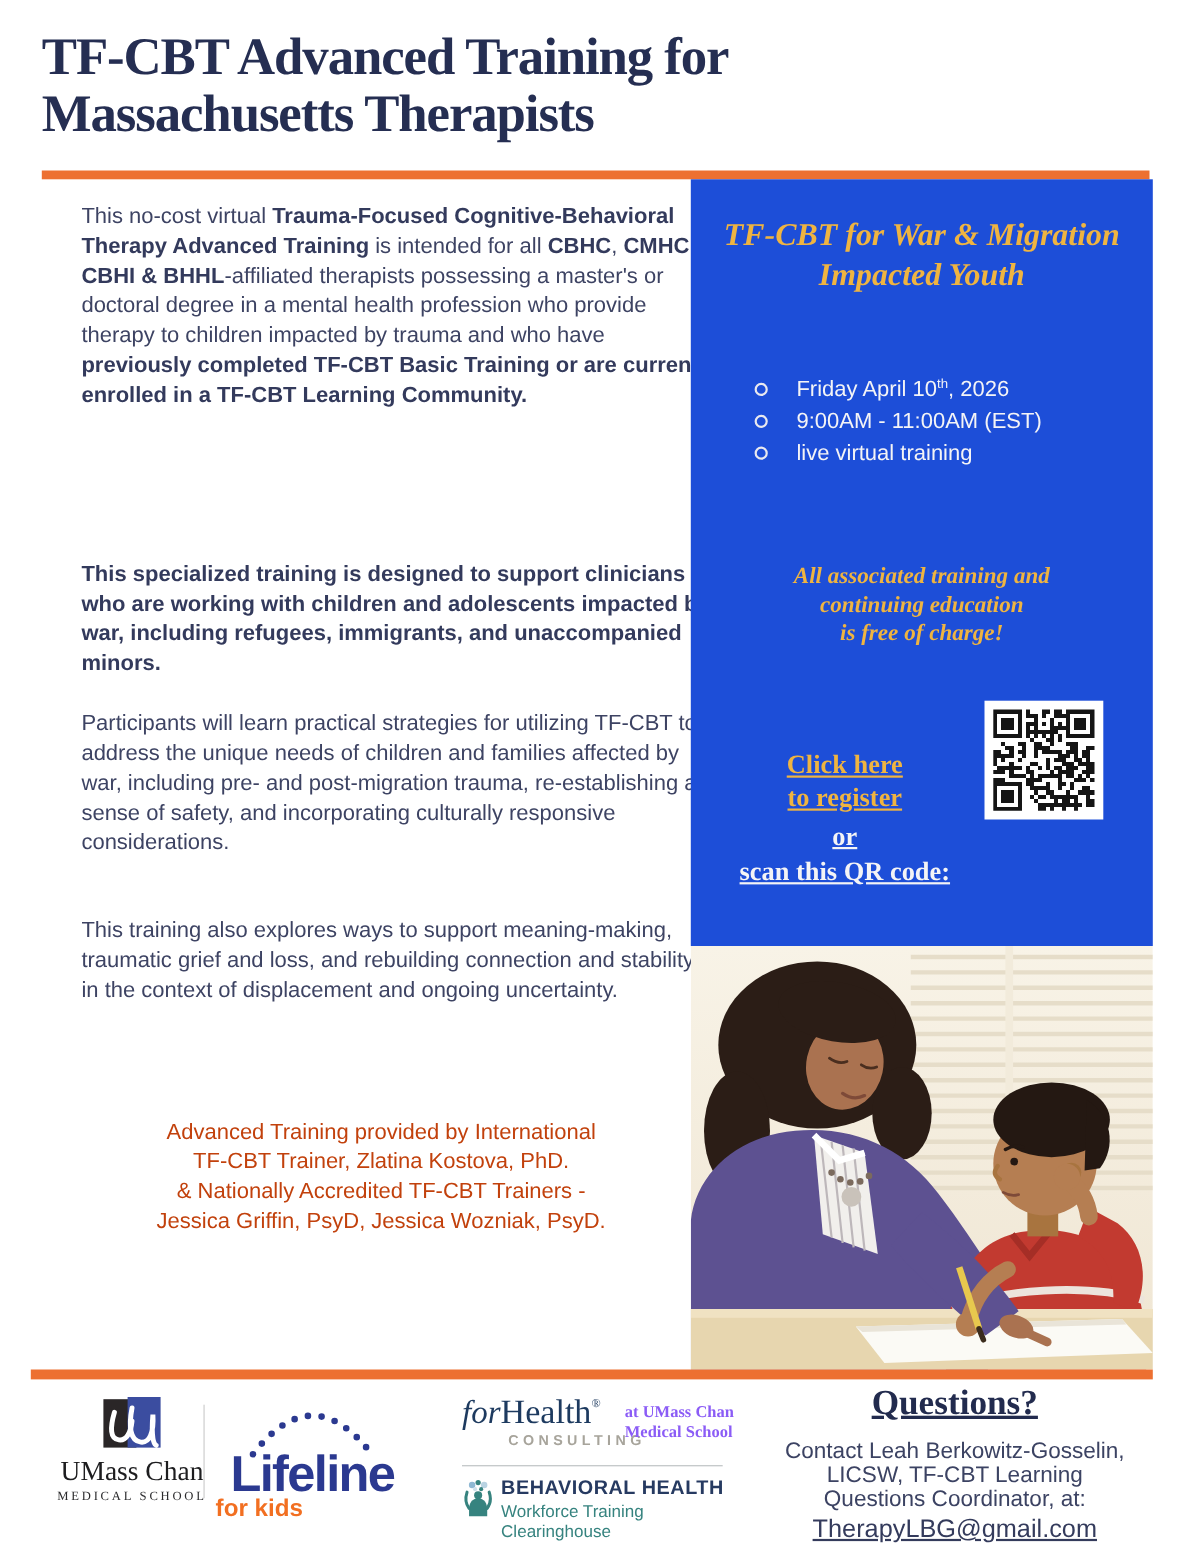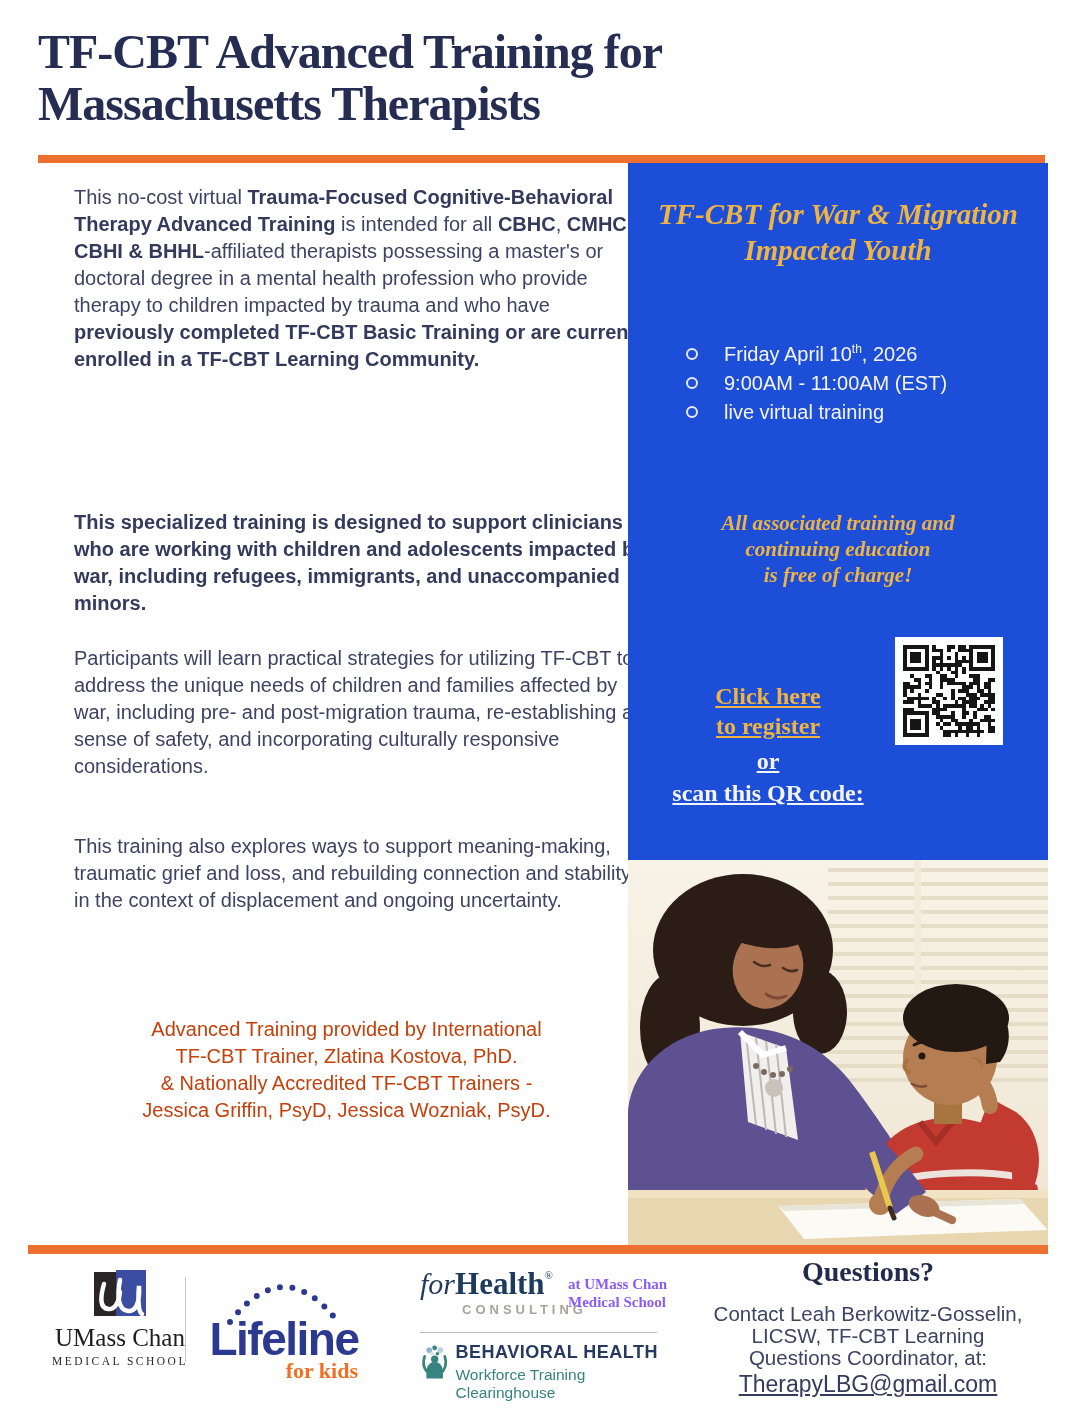--- a/index.html
+++ b/index.html
@@ -53,40 +53,40 @@
   .umass-mark{display:block;margin:0 auto;}
   .umass-name{font-family:"Liberation Serif",serif;font-size:25px;color:#1d1d1f;margin-top:4px;}
   .umass-sub{font-family:"Liberation Serif",serif;font-size:11.5px;letter-spacing:2.5px;
              color:#2a2a2c;margin-top:3px;}
   .vdiv{position:absolute;left:185px;top:1277px;width:1px;height:85px;background:#c9c9c9;}
 
   .lifeline{position:absolute;left:196px;top:1268px;width:176px;height:110px;}
   .arc{position:absolute;left:28px;top:0;}
   .lifeline-word{position:absolute;left:0;top:44px;width:100%;text-align:center;
                  font-size:46px;font-weight:700;color:#2b3990;letter-spacing:-1.5px;}
-  .lifeline-sub{position:absolute;left:0;top:90px;width:100%;text-align:right;
+  .lifeline-sub{position:absolute;left:0;top:90px;width:100%;
                 padding-right:14px;box-sizing:border-box;
-                font-size:22px;font-weight:700;color:#f26f21;font-family:Liberation Serif, serif;}
+                font-size:22px;font-weight:700;color:#f26f21;}
 
   .forhealth{position:absolute;left:420px;top:1266px;width:250px;}
   .fh-main{font-family:"Liberation Serif",serif;color:#1d3a5f;white-space:nowrap;}
   .fh-for{font-style:italic;font-size:30px;}
-  .fh-health{font-size:31px;font-weight:bold;}
+  .fh-health{font-size:31px;}
   .fh-reg{font-size:11px;vertical-align:15px;}
   .fh-at{position:absolute;left:148px;top:9px;font-family:"Liberation Serif",serif;font-weight:700;
          font-size:15px;line-height:18px;color:#8b5cf6;}
   .fh-consulting{margin-left:42px;font-size:13px;letter-spacing:4px;color:#a7a49b;font-weight:700;}
   .fh-hline{margin-top:15px;width:237px;height:1px;background:#b9bdbf;}
   .bh-row{display:flex;gap:8px;margin-top:9px;align-items:flex-start;}
   .bh-1{font-size:18px;font-weight:700;color:#263a61;letter-spacing:.5px;}
   .bh-2{font-size:15.5px;color:#36837f;margin-top:3px;}
 
   .questions{position:absolute;left:650px;top:1256px;width:436px;text-align:center;color:#3c4363;}
-  .q-head{font-family:"Liberation Serif",serif;font-weight:700;font-size:28px;
-          color:#222b4e;margin-bottom:15px;}
+  .q-head{font-family:"Liberation Serif",serif;font-weight:700;font-size:32px;
+          color:#222b4e;margin-bottom:15px;text-decoration:underline;}
   .q-line{font-size:20.5px;line-height:22px;}
   .q-email{display:inline-block;margin-top:2px;font-size:23px;color:#343b5c;
            text-decoration:underline;cursor:pointer;}
 </style>
 </head>
 <body>
 
 <div class="page">
 
   <h1 class="title"><span>TF-CBT Advanced Training for</span><br><span>Massachusetts Therapists</span></h1>

